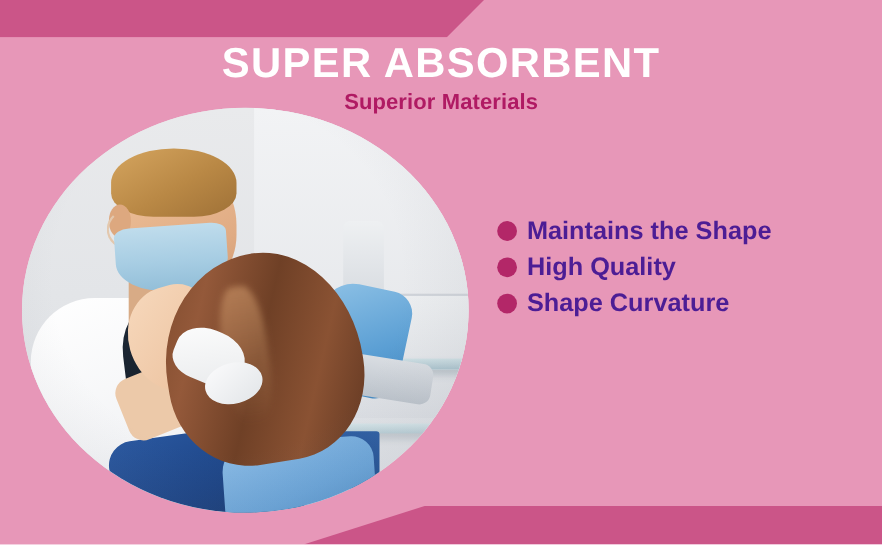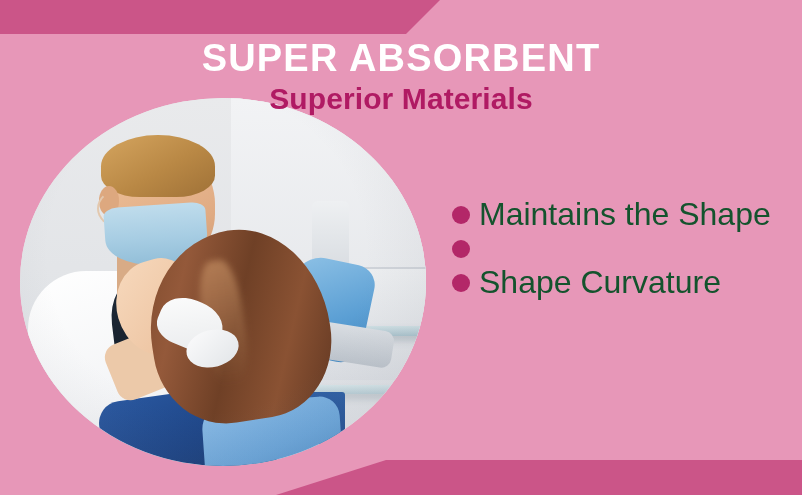--- a/index.html
+++ b/index.html
@@ -52,21 +52,21 @@
   #title-main {
     font-size: 38px;
     font-weight: 800;
     letter-spacing: 1.2px;
     color: #ffffff;
     line-height: 1.06;
     margin: 0;
     padding: 0 30px;
   }
   #title-sub {
-    font-size: 30px;
+    font-size: 20px;
     font-weight: 700;
     letter-spacing: 0.1px;
     color: #b01a63;
     line-height: 1.12;
     margin: 4px 0 0 0;
     padding: 0 46px;
   }
 
   
   #photo-circle {
@@ -254,23 +254,23 @@
     margin-bottom: 6px;
   }
   .feature-dot {
     flex: 0 0 auto;
     width: 18px;
     height: 18px;
     border-radius: 50%;
     background: #b32768;
   }
   .feature-label {
-    font-size: 32px;
-    font-weight: 400;
-    color: #14532d;
+    font-size: 23px;
+    font-weight: 700;
+    color: #4c1d95;
     line-height: 1.18;
     white-space: nowrap;
   }
 </style>
 </head>
 <body>
 
 <div id="banner">
 
   <div class="band" id="band-top"></div>
@@ -316,20 +316,21 @@
     <div id="title-sub">Superior Materials</div>
   </div>
 
   <div id="features">
     <div class="feature-row">
       <span class="feature-dot"></span>
       <span class="feature-label">Maintains the Shape</span>
     </div>
     <div class="feature-row">
       <span class="feature-dot"></span>
+      <span class="feature-label">High Quality</span>
     </div>
     <div class="feature-row">
       <span class="feature-dot"></span>
       <span class="feature-label">Shape Curvature</span>
     </div>
   </div>
 
 </div>
 
 </body></html>

